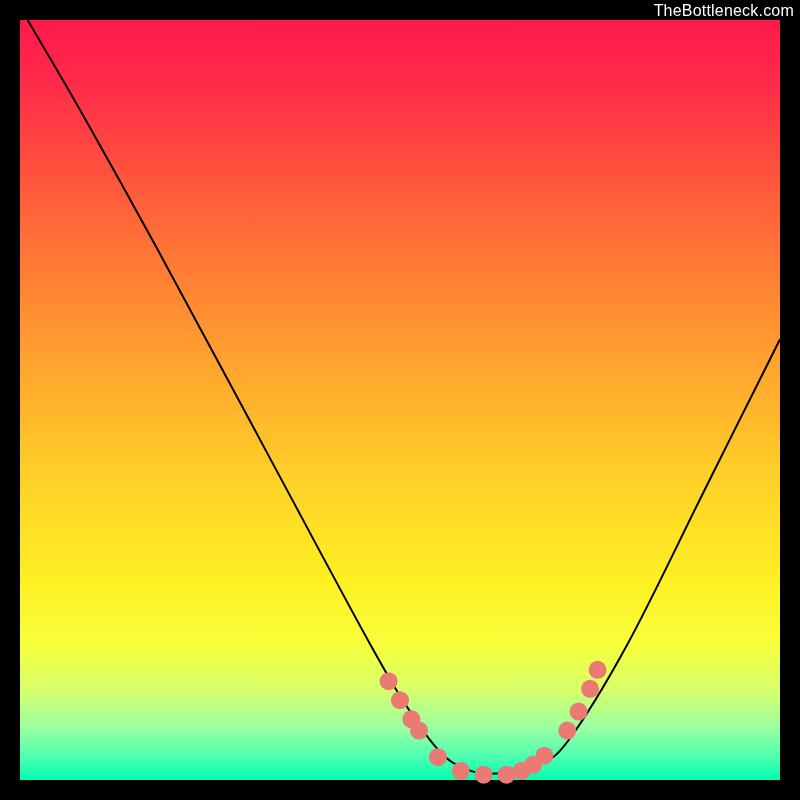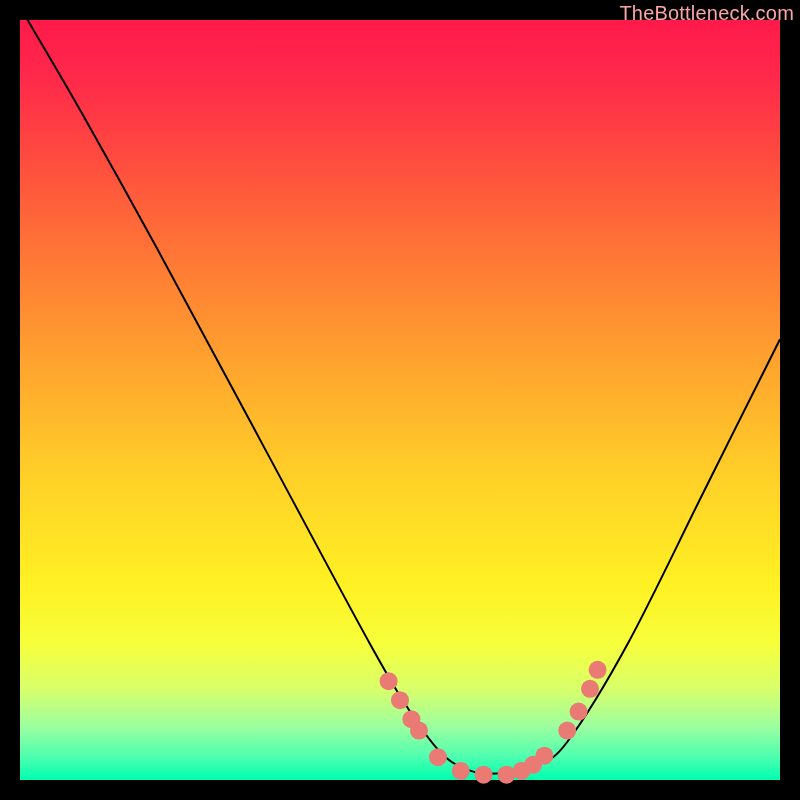--- a/index.html
+++ b/index.html
@@ -29,22 +29,22 @@
       #9cffa0 93%,
       #4dffb0 97%,
       #00ffb0 100%
     );
   }
   .watermark {
     position: absolute;
     top: 2px;
     right: 6px;
     font-family: Arial, Helvetica, sans-serif;
-    font-size: 20px;
-    color: #fca5a5;
+    font-size: 16px;
+    color: #ffffff;
     letter-spacing: 0.2px;
     font-weight: 500;
   }
   svg.curve {
     position: absolute;
     left: 0; top: 0;
     width: 760px; height: 760px;
     overflow: visible;
   }
   .line { fill: none; stroke: #000; stroke-width: 2; }

